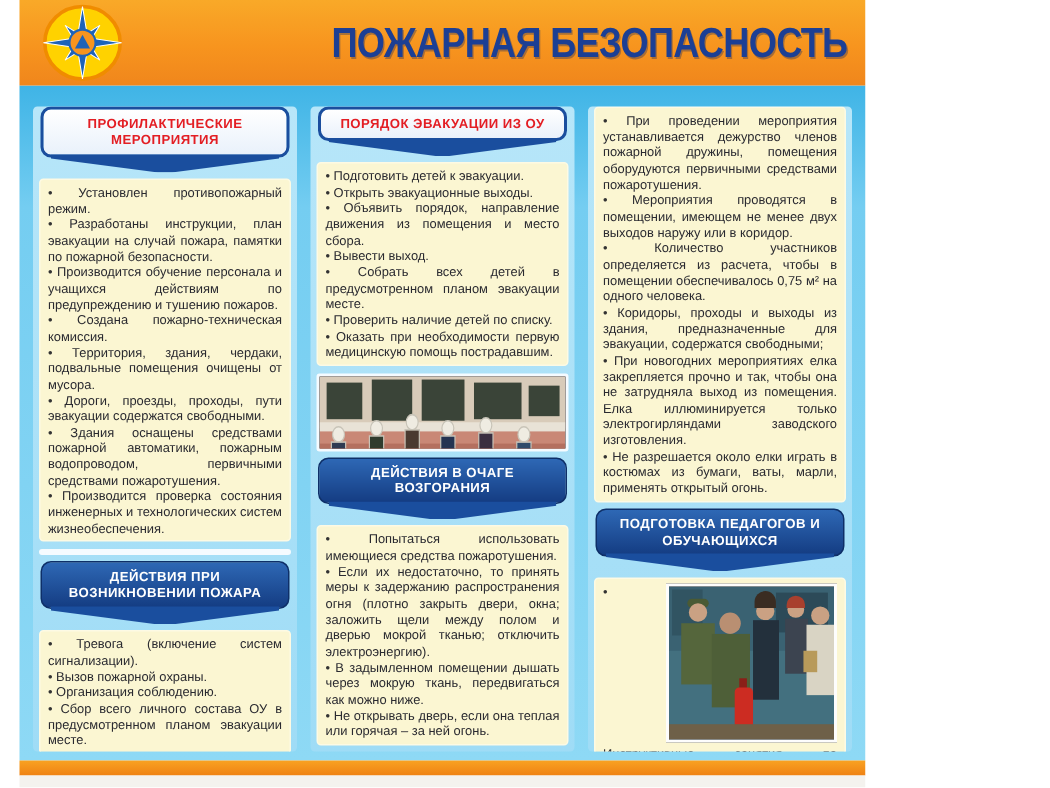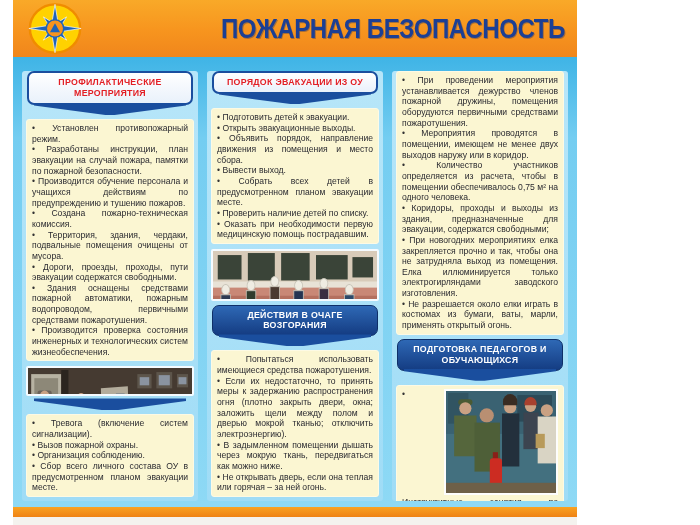--- a/index.html
+++ b/index.html
@@ -148,20 +148,21 @@
               <rect x="170" y="66" width="12" height="12" fill="#9a8876"></rect>
             <circle cx="192" cy="65" r="5" fill="#b98f72"></circle>
               <rect x="186" y="69" width="12" height="12" fill="#2e4a6e"></rect>
           </g>
           <polygon points="78,108 204,50 207,52 207,66 104,108" fill="#8a5a28"></polygon>
           <polygon points="104,108 207,66 207,84 134,108" fill="#c08645"></polygon>
         </svg>
       </div>
       <div class="spacer"></div>
       <div class="banner banner-blue">
+        <div class="banner-box">ДЕЙСТВИЯ ПРИ ВОЗНИКНОВЕНИИ ПОЖАРА</div>
         <div class="ribbon"></div>
       </div>
       <ul class="textbox">
         <li>Тревога (включение систем сигнализации).</li>
         <li>Вызов пожарной охраны.</li>
         <li>Организация соблюдению.</li>
         <li>Сбор всего личного состава ОУ в предусмотренном планом эвакуации месте.</li>
       </ul>
     </section>
 

